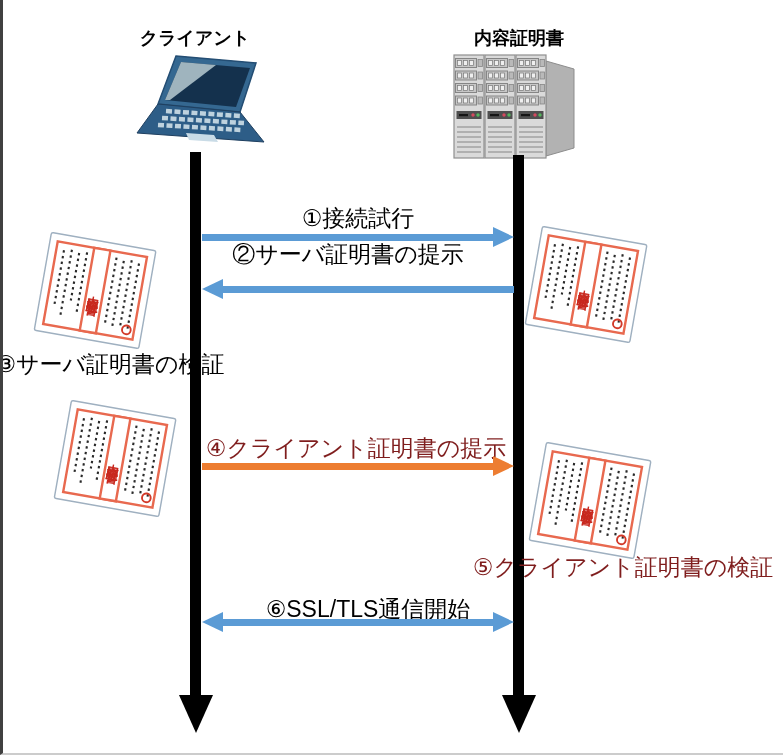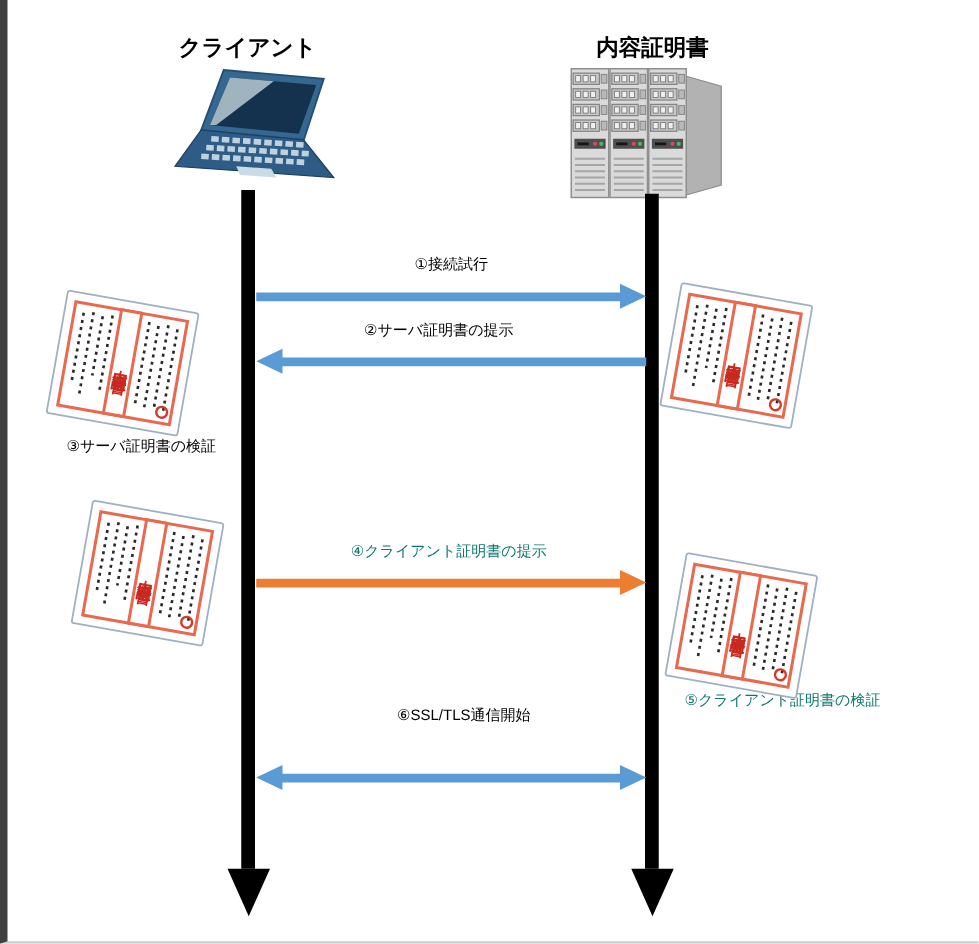--- a/index.html
+++ b/index.html
@@ -1,19 +1,19 @@
 <!DOCTYPE html>
 <html><head>
 <meta charset="utf-8">
 <style>
   html,body{margin:0;padding:0;background:#ffffff;}
   #stage{
     position:relative;width:783px;height:755px;background:#ffffff;overflow:hidden;
     font-family:"Liberation Sans","DejaVu Sans",sans-serif;
-    border-left:6px solid #404040;border-bottom:2px solid #cccccc;box-sizing:border-box;
+    border-left:3px solid #404040;border-bottom:2px solid #cccccc;box-sizing:border-box;
   }
   
   .actor-label{
     position:absolute;transform:translateX(-50%);
     font-size:18px;font-weight:bold;color:#000;white-space:nowrap;
   }
   
   .lifeline{position:absolute;width:11px;background:#000;}
   .lifeline-head{
     position:absolute;width:0;height:0;
@@ -24,23 +24,23 @@
   .arrow{position:absolute;left:199px;width:312px;height:20px;display:flex;align-items:center;}
   .shaft{flex:1;height:7px;background:#5b9bd5;}
   .head{width:0;height:0;border-top:10px solid transparent;border-bottom:10px solid transparent;}
   .head-right{border-left:21px solid #5b9bd5;margin-left:-1px;}
   .head-left{border-right:21px solid #5b9bd5;margin-right:-1px;}
   .arrow.orange .shaft{background:#ed7d31;}
   .arrow.orange .head-right{border-left-color:#ed7d31;}
   
   .step-label{
     position:absolute;transform:translateX(-50%);
-    font-size:12px;color:#000;white-space:nowrap;
-  }
-  .step-label.red{color:#0f766e;}
+    font-size:23px;color:#000;white-space:nowrap;
+  }
+  .step-label.red{color:#7f1d1d;}
   
   .cert{position:absolute;width:118px;height:108px;transform:rotate(10deg);}
   .cert svg{position:absolute;left:0;top:0;width:100%;height:100%;}
   .cert-title{
     position:absolute;left:50%;top:50%;transform:translate(-50%,-50%);
     writing-mode:vertical-rl;text-orientation:upright;
     font-size:12px;font-weight:bold;color:#c8281e;letter-spacing:2px;line-height:1;
     white-space:nowrap;
   }
   
@@ -112,37 +112,37 @@
   <div class="lifeline-head" style="left:176px;top:695px;"></div>
   <div class="lifeline" style="left:510px;top:155px;height:540px;"></div>
   <div class="lifeline-head" style="left:499px;top:695px;"></div>
 
   <div class="step-label" style="left:355px;top:203px;">①接続試行</div>
   <div class="arrow blue" style="top:227px;">
     <div class="shaft"></div>
     <div class="head head-right"></div>
   </div>
 
-  <div class="step-label" style="left:345px;top:256px;">②サーバ証明書の提示</div>
+  <div class="step-label" style="left:345px;top:239px;font-family:Liberation Serif, serif;">②サーバ証明書の提示</div>
   <div class="arrow blue" style="top:279px;">
     <div class="head head-left"></div>
     <div class="shaft"></div>
   </div>
 
   <div class="step-label" style="left:107px;top:349px;">③サーバ証明書の検証</div>
 
   <div class="step-label red" style="left:353px;top:433px;">④クライアント証明書の提示</div>
   <div class="arrow orange" style="top:456px;">
     <div class="shaft"></div>
     <div class="head head-right"></div>
   </div>
 
   <div class="step-label red" style="left:620px;top:552px;">⑤クライアント証明書の検証</div>
 
-  <div class="step-label" style="left:365px;top:564px;">⑥SSL/TLS通信開始</div>
+  <div class="step-label" style="left:365px;top:594px;">⑥SSL/TLS通信開始</div>
   <div class="arrow blue" style="top:612px;">
     <div class="head head-left"></div>
     <div class="shaft"></div>
     <div class="head head-right"></div>
   </div>
 
   <div class="cert" style="left:33px;top:237px;">
     <svg viewBox="0 0 120 112">
       <rect x="5" y="4" width="110" height="103" rx="2" fill="#ffffff" stroke="#9fb0c0" stroke-width="1.5"></rect>
       <rect x="13" y="12" width="94" height="87" fill="none" stroke="#e8694f" stroke-width="2.5"></rect>

